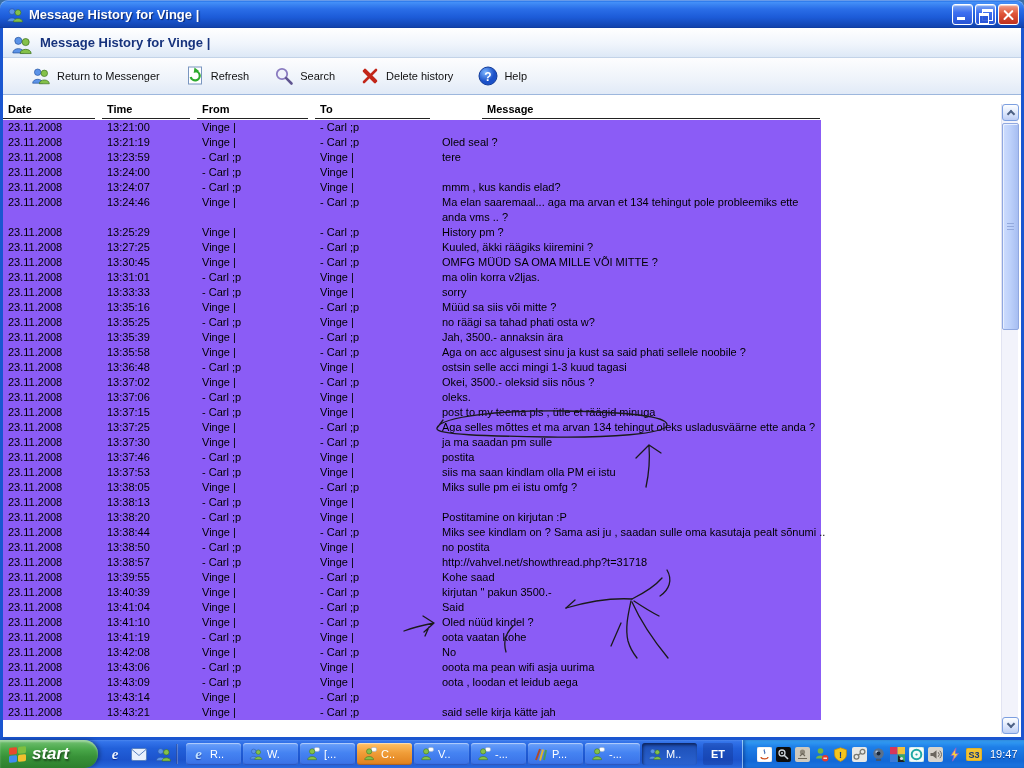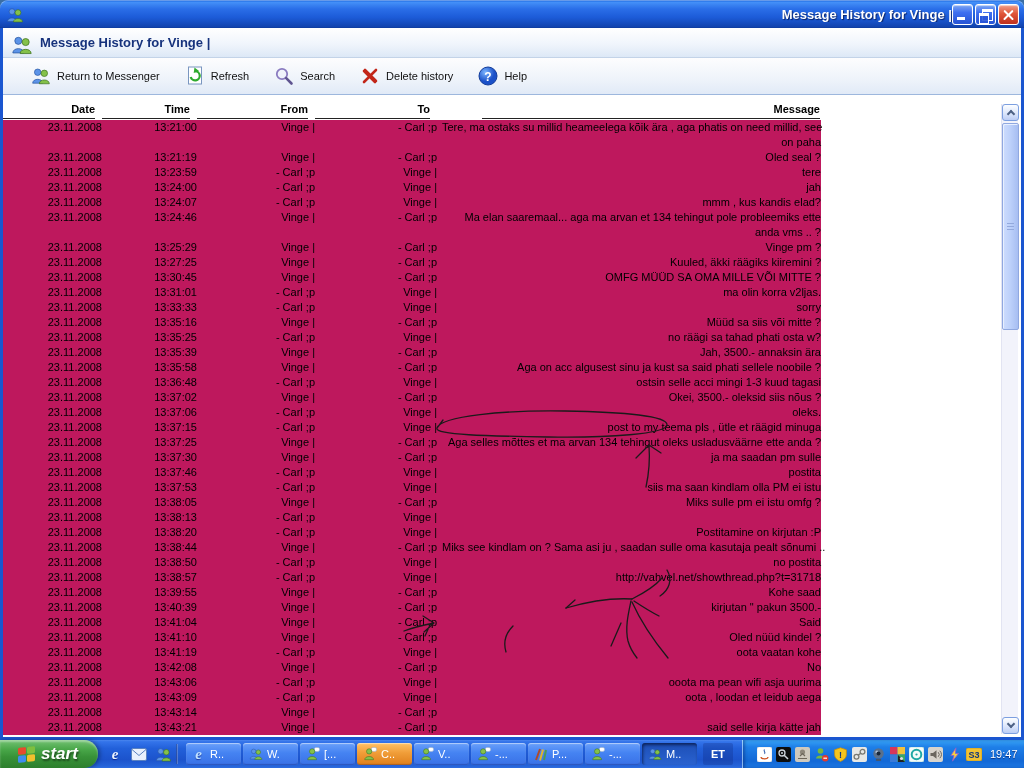--- a/index.html
+++ b/index.html
@@ -1,18 +1,18 @@
 <!DOCTYPE html>
 <html><head>
 <meta charset="utf-8">
 <style>
   * { margin:0; padding:0; box-sizing:border-box; }
   html,body { width:1024px; height:768px; }
   body { font-family:"Liberation Sans", sans-serif; background:#3a6ea5; overflow:hidden; position:relative; }
-  .screen { position:absolute; inset:0; width:1024px; height:768px;text-align:right; }
+  .screen { position:absolute; inset:0; width:1024px; height:768px; }
 
   
   .window { position:absolute; left:0; top:0; width:1024px; height:740px; }
   .titlebar {
     height:28px; border-radius:8px 8px 0 0; display:flex; align-items:center; padding:0 5px 0 6px;
     background:linear-gradient(180deg,#0a58d6 0%,#4490f8 8%,#2a6ee8 32%,#1c5bd8 62%,#1243ae 96%,#0d3a9a 100%);
     box-shadow:inset 0 1px 0 rgba(255,255,255,.35);
   }
   .titlebar .ticon { width:18px; height:16px; margin-right:5px; flex:none; }
   .titlebar .ttext { color:#fff; font-weight:bold; font-size:13px; text-shadow:1px 1px 1px rgba(10,30,90,.9); flex:1; white-space:nowrap; overflow:hidden; }
@@ -43,21 +43,21 @@
 
   
   .listarea { flex:1; position:relative; background:#fff; overflow:hidden; }
   .listinner { position:absolute; left:0; top:8px; width:818px; }
   .hrow { display:flex; height:17px; font-size:11px; font-weight:bold; color:#000; }
   .hcell { overflow:hidden; }
   .hcell .ul { display:block; padding:0 0 3px 5px; border-bottom:1px solid #222; margin-right:7px; white-space:nowrap; }
   .hcell.c4 .ul { margin-right:1px;margin-left:45px; }
   .c0{width:99px;flex:none;} .c1{width:95px;flex:none;} .c2{width:118px;flex:none;} .c3{width:122px;flex:none;} .c4{flex:1;min-width:0;}
   .rows { width:818px; }
-  .rrow { display:flex; background:#be185d; font-size:11px; line-height:15px; color:#000; }
+  .rrow { display:flex; background:#8b5cf6; font-size:11px; line-height:15px; color:#000; }
   .cell { padding-left:5px; white-space:nowrap; }
   .cell.msg { overflow:visible; }
   .mline { white-space:pre; }
 
   
   .vscroll { position:absolute; top:9px; right:3px; width:17px; bottom:3px; background:#f2f3fb; border-left:1px solid #e2e4f2; }
   .sbtn { position:absolute; left:0; width:17px; height:17px; border:1px solid #7c9fe0; border-radius:3px;
     background:linear-gradient(180deg,#fdfeff 0%,#d9e4fb 60%,#bccdf5 100%); }
   .sbtn.up { top:0; } .sbtn.down { bottom:0; }
   .sbtn .chev { position:absolute; left:5px; width:6px; height:6px; border-left:2px solid #4d6185; border-top:2px solid #4d6185; }
@@ -67,21 +67,21 @@
     background:linear-gradient(90deg,#cddcfd 0%,#bcd0fa 50%,#a7bef2 100%); box-shadow:inset 1px 1px 0 #e8f0ff; }
   .sthumb::after { content:""; position:absolute; left:4px; right:4px; top:50%; height:7px; margin-top:-4px;
     background:repeating-linear-gradient(180deg,#93a9dd 0 1px,transparent 1px 3px); }
 
   
   .annot { position:absolute; inset:0; pointer-events:none; z-index:40; }
 
   
   .taskbar { position:absolute; left:0; bottom:0; width:1024px; height:28px;
     background:linear-gradient(180deg,#4a86ee 0%,#3474ea 6%,#2260da 30%,#1c53cc 70%,#2563d8 92%,#2e6ce0 100%); z-index:30; }
-  .startbtn { position:absolute; left:0; top:0; height:28px; width:98px; display:flex; align-items:center; gap:6px; padding-left:18px;
+  .startbtn { position:absolute; left:0; top:0; height:28px; width:98px; display:flex; align-items:center; gap:6px; padding-left:9px;
     background:linear-gradient(180deg,#74c274 0%,#48a648 35%,#389238 60%,#2d7f2d 100%);
     border-radius:0 14px 14px 0; box-shadow:2px 0 4px rgba(0,0,0,.35), inset 0 2px 2px rgba(255,255,255,.35); }
   .startbtn .stext { color:#fff; font-weight:bold; font-style:italic; font-size:17px; text-shadow:1px 2px 2px rgba(0,0,0,.5); }
   .flag { width:17px; height:15px; display:grid; grid-template-columns:8px 8px; grid-template-rows:7px 7px; gap:1px; transform:skewY(-6deg); }
   .flag i { border-radius:1.5px; display:block; }
   .qlaunch { position:absolute; left:106px; top:0; height:28px; display:flex; align-items:center; gap:6px; }
   .qicon { width:18px; height:18px; display:flex; align-items:center; justify-content:center; }
   .qdiv { position:absolute; left:176px; top:4px; bottom:4px; width:2px; background:linear-gradient(90deg,rgba(0,0,40,.35),rgba(255,255,255,.35)); }
   .taskbtns { position:absolute; left:186px; top:3px; display:flex; gap:2px; }
   .taskbtn { width:55px; height:22px; border-radius:3px; display:flex; align-items:center; gap:4px; padding:0 5px;
@@ -209,24 +209,20 @@
               <div class="hcell c4">
                 <span class="ul">Message</span>
               </div>
             </div>
           <div class="rows">
               <div class="rrow">
                 <div class="cell c0">23.11.2008</div>
                 <div class="cell c1">13:21:00</div>
                 <div class="cell c2">Vinge |</div>
                 <div class="cell c3">- Carl ;p</div>
-                <div class="cell msg c4">
-                  <div class="mline">Tere, ma ostaks su millid heameelega kõik ära , aga phatis on need millid, see</div>
-                  <div class="mline">on paha</div>
-                </div>
               </div>
               <div class="rrow">
                 <div class="cell c0">23.11.2008</div>
                 <div class="cell c1">13:21:19</div>
                 <div class="cell c2">Vinge |</div>
                 <div class="cell c3">- Carl ;p</div>
                 <div class="cell msg c4">
                   <div class="mline">Oled seal ?</div>
                 </div>
               </div>
@@ -237,23 +233,20 @@
                 <div class="cell c3">Vinge |</div>
                 <div class="cell msg c4">
                   <div class="mline">tere</div>
                 </div>
               </div>
               <div class="rrow">
                 <div class="cell c0">23.11.2008</div>
                 <div class="cell c1">13:24:00</div>
                 <div class="cell c2">- Carl ;p</div>
                 <div class="cell c3">Vinge |</div>
-                <div class="cell msg c4">
-                  <div class="mline">jah</div>
-                </div>
               </div>
               <div class="rrow">
                 <div class="cell c0">23.11.2008</div>
                 <div class="cell c1">13:24:07</div>
                 <div class="cell c2">- Carl ;p</div>
                 <div class="cell c3">Vinge |</div>
                 <div class="cell msg c4">
                   <div class="mline">mmm , kus kandis elad?</div>
                 </div>
               </div>
@@ -266,21 +259,21 @@
                   <div class="mline">Ma elan saaremaal... aga ma arvan et 134 tehingut pole probleemiks ette</div>
                   <div class="mline">anda vms .. ?</div>
                 </div>
               </div>
               <div class="rrow">
                 <div class="cell c0">23.11.2008</div>
                 <div class="cell c1">13:25:29</div>
                 <div class="cell c2">Vinge |</div>
                 <div class="cell c3">- Carl ;p</div>
                 <div class="cell msg c4">
-                  <div class="mline">Vinge pm ?</div>
+                  <div class="mline">History pm ?</div>
                 </div>
               </div>
               <div class="rrow">
                 <div class="cell c0">23.11.2008</div>
                 <div class="cell c1">13:27:25</div>
                 <div class="cell c2">Vinge |</div>
                 <div class="cell c3">- Carl ;p</div>
                 <div class="cell msg c4">
                   <div class="mline">Kuuled, äkki räägiks kiiremini ?</div>
                 </div>

